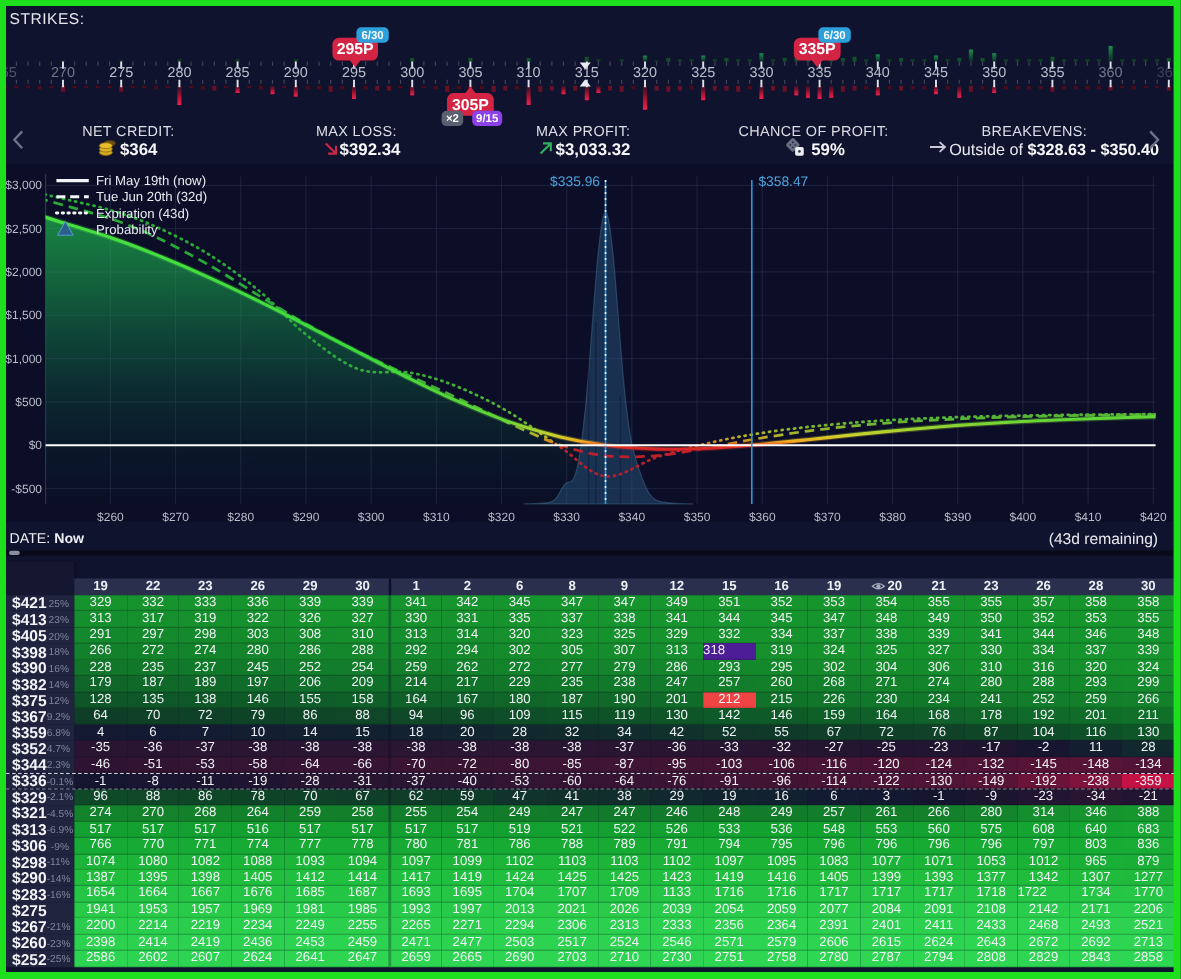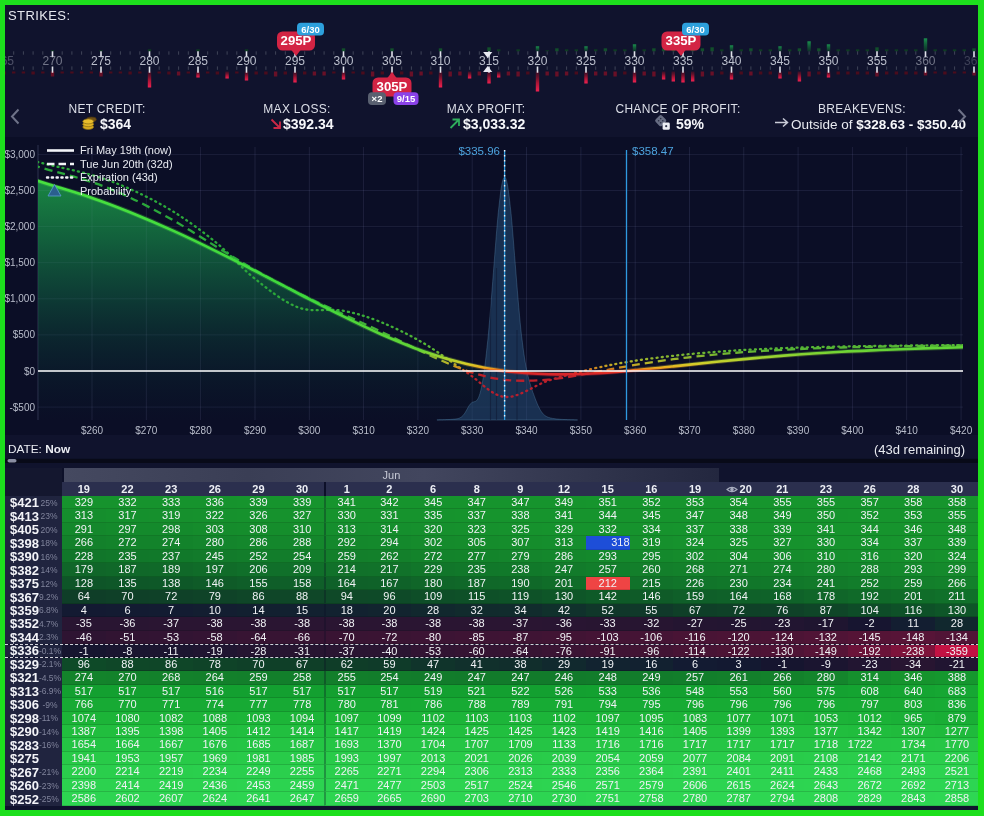--- a/index.html
+++ b/index.html
@@ -352,21 +352,20 @@
 <text x="80" y="194.8" font-size="11" fill="#e9ebf2">Probability</text>
 <text x="8" y="452.5" font-size="11.8" fill="#eceef4">DATE: <tspan font-weight="bold">Now</tspan></text>
 <text x="965" y="453.5" font-size="13" fill="#e8eaf0" text-anchor="end">(43d remaining)</text>
 <rect x="5" y="458.8" width="973" height="4.2" fill="#080a18"></rect>
 <rect x="7.5" y="459" width="9" height="3.6" rx="1.8" fill="#8a8ea2"></rect>
 </svg>
 <div style="position:absolute;left:5.0px;top:468.0px;width:973.8599999999999px;">
 <div style="display:flex;height:14.0px;">
 <div style="width:57.0px;background:#14172f;"></div>
 <div style="width:2px;background:#0d1029;"></div>
-<div style="width:654.9px;background:linear-gradient(90deg,#454960 0%,#3a3e55 28%,#42465e 55%,#23273f 100%);color:#c6c9d6;font:11px 'Liberation Sans',sans-serif;text-align:center;line-height:14px;">Jun</div>
 </div>
 <div style="display:flex;height:14.0px;background:#2b2f4e;">
 <div style="width:57.0px;background:#14172f;"></div>
 <div style="width:43.66px;color:#edeff5;font:bold 11px 'Liberation Sans',sans-serif;text-align:center;line-height:14px;">19</div>
 <div style="width:43.66px;color:#edeff5;font:bold 11px 'Liberation Sans',sans-serif;text-align:center;line-height:14px;">22</div>
 <div style="width:43.66px;color:#edeff5;font:bold 11px 'Liberation Sans',sans-serif;text-align:center;line-height:14px;">23</div>
 <div style="width:43.66px;color:#edeff5;font:bold 11px 'Liberation Sans',sans-serif;text-align:center;line-height:14px;">26</div>
 <div style="width:43.66px;color:#edeff5;font:bold 11px 'Liberation Sans',sans-serif;text-align:center;line-height:14px;">29</div>
 <div style="width:43.66px;color:#edeff5;font:bold 11px 'Liberation Sans',sans-serif;text-align:center;line-height:14px;">30</div>
 <div style="width:43.66px;border-left:2px solid #0d1029;box-sizing:border-box;color:#edeff5;font:bold 11px 'Liberation Sans',sans-serif;text-align:center;line-height:14px;">1</div>
@@ -479,21 +478,21 @@
 <div style="width:43.66px;background:rgb(19,131,43);box-sizing:border-box;border-bottom:1px solid rgba(0,0,0,0.13);color:#f0f2f5;font:500 11px 'Liberation Sans',sans-serif;text-align:center;line-height:12.48px;">274</div>
 <div style="width:43.66px;background:rgb(20,133,44);box-sizing:border-box;border-bottom:1px solid rgba(0,0,0,0.13);color:#f0f2f5;font:500 11px 'Liberation Sans',sans-serif;text-align:center;line-height:12.48px;">280</div>
 <div style="width:43.66px;background:rgb(20,135,44);box-sizing:border-box;border-bottom:1px solid rgba(0,0,0,0.13);color:#f0f2f5;font:500 11px 'Liberation Sans',sans-serif;text-align:center;line-height:12.48px;">286</div>
 <div style="width:43.66px;background:rgb(20,135,44);box-sizing:border-box;border-bottom:1px solid rgba(0,0,0,0.13);color:#f0f2f5;font:500 11px 'Liberation Sans',sans-serif;text-align:center;line-height:12.48px;">288</div>
 <div style="width:43.66px;background:rgb(20,136,44);border-left:2px solid rgba(10,13,35,0.3);box-sizing:border-box;border-bottom:1px solid rgba(0,0,0,0.13);color:#f0f2f5;font:500 11px 'Liberation Sans',sans-serif;text-align:center;line-height:12.48px;">292</div>
 <div style="width:43.66px;background:rgb(20,137,44);box-sizing:border-box;border-bottom:1px solid rgba(0,0,0,0.13);color:#f0f2f5;font:500 11px 'Liberation Sans',sans-serif;text-align:center;line-height:12.48px;">294</div>
 <div style="width:43.66px;background:rgb(21,139,44);box-sizing:border-box;border-bottom:1px solid rgba(0,0,0,0.13);color:#f0f2f5;font:500 11px 'Liberation Sans',sans-serif;text-align:center;line-height:12.48px;">302</div>
 <div style="width:43.66px;background:rgb(21,140,44);box-sizing:border-box;border-bottom:1px solid rgba(0,0,0,0.13);color:#f0f2f5;font:500 11px 'Liberation Sans',sans-serif;text-align:center;line-height:12.48px;">305</div>
 <div style="width:43.66px;background:rgb(21,141,44);box-sizing:border-box;border-bottom:1px solid rgba(0,0,0,0.13);color:#f0f2f5;font:500 11px 'Liberation Sans',sans-serif;text-align:center;line-height:12.48px;">307</div>
 <div style="width:43.66px;background:rgb(21,142,45);box-sizing:border-box;border-bottom:1px solid rgba(0,0,0,0.13);color:#f0f2f5;font:500 11px 'Liberation Sans',sans-serif;text-align:center;line-height:12.48px;">313</div>
-<div style="width:43.66px;background:#1d4ed8;box-sizing:border-box;border-bottom:1px solid rgba(0,0,0,0.13);color:#f0f2f5;font:500 11px 'Liberation Sans',sans-serif;text-align:right;line-height:12.48px;">318</div>
+<div style="width:43.66px;background:#4c1d95;box-sizing:border-box;border-bottom:1px solid rgba(0,0,0,0.13);color:#f0f2f5;font:500 11px 'Liberation Sans',sans-serif;text-align:left;line-height:12.48px;">318</div>
 <div style="width:43.66px;background:rgb(22,144,45);box-sizing:border-box;border-bottom:1px solid rgba(0,0,0,0.13);color:#f0f2f5;font:500 11px 'Liberation Sans',sans-serif;text-align:center;line-height:12.48px;">319</div>
 <div style="width:43.66px;background:rgb(22,146,45);box-sizing:border-box;border-bottom:1px solid rgba(0,0,0,0.13);color:#f0f2f5;font:500 11px 'Liberation Sans',sans-serif;text-align:center;line-height:12.48px;">324</div>
 <div style="width:43.66px;background:rgb(22,146,45);box-sizing:border-box;border-bottom:1px solid rgba(0,0,0,0.13);color:#f0f2f5;font:500 11px 'Liberation Sans',sans-serif;text-align:center;line-height:12.48px;">325</div>
 <div style="width:43.66px;background:rgb(22,146,45);box-sizing:border-box;border-bottom:1px solid rgba(0,0,0,0.13);color:#f0f2f5;font:500 11px 'Liberation Sans',sans-serif;text-align:center;line-height:12.48px;">327</div>
 <div style="width:43.66px;background:rgb(22,147,45);box-sizing:border-box;border-bottom:1px solid rgba(0,0,0,0.13);color:#f0f2f5;font:500 11px 'Liberation Sans',sans-serif;text-align:center;line-height:12.48px;">330</div>
 <div style="width:43.66px;background:rgb(22,147,45);box-sizing:border-box;border-bottom:1px solid rgba(0,0,0,0.13);color:#f0f2f5;font:500 11px 'Liberation Sans',sans-serif;text-align:center;line-height:12.48px;">334</div>
 <div style="width:43.66px;background:rgb(22,148,45);box-sizing:border-box;border-bottom:1px solid rgba(0,0,0,0.13);color:#f0f2f5;font:500 11px 'Liberation Sans',sans-serif;text-align:center;line-height:12.48px;">337</div>
 <div style="width:43.66px;background:rgb(22,148,45);box-sizing:border-box;border-bottom:1px solid rgba(0,0,0,0.13);color:#f0f2f5;font:500 11px 'Liberation Sans',sans-serif;text-align:center;line-height:12.48px;">339</div>
 </div>
 <div style="display:flex;height:13.478px;">
@@ -879,21 +878,21 @@
         <span style="font:bold 13px 'Liberation Sans',sans-serif;color:#f3f4f8;">$283</span>
         <span style="font:8.5px 'Liberation Sans',sans-serif;color:#80849c;margin-left:auto;">-16%</span>
       </div>
 <div style="width:43.66px;background:rgb(36,196,68);box-sizing:border-box;border-bottom:1px solid rgba(0,0,0,0.13);color:#f0f2f5;font:500 11px 'Liberation Sans',sans-serif;text-align:center;line-height:12.48px;">1654</div>
 <div style="width:43.66px;background:rgb(36,196,68);box-sizing:border-box;border-bottom:1px solid rgba(0,0,0,0.13);color:#f0f2f5;font:500 11px 'Liberation Sans',sans-serif;text-align:center;line-height:12.48px;">1664</div>
 <div style="width:43.66px;background:rgb(36,196,68);box-sizing:border-box;border-bottom:1px solid rgba(0,0,0,0.13);color:#f0f2f5;font:500 11px 'Liberation Sans',sans-serif;text-align:center;line-height:12.48px;">1667</div>
 <div style="width:43.66px;background:rgb(36,196,68);box-sizing:border-box;border-bottom:1px solid rgba(0,0,0,0.13);color:#f0f2f5;font:500 11px 'Liberation Sans',sans-serif;text-align:center;line-height:12.48px;">1676</div>
 <div style="width:43.66px;background:rgb(36,197,68);box-sizing:border-box;border-bottom:1px solid rgba(0,0,0,0.13);color:#f0f2f5;font:500 11px 'Liberation Sans',sans-serif;text-align:center;line-height:12.48px;">1685</div>
 <div style="width:43.66px;background:rgb(36,197,68);box-sizing:border-box;border-bottom:1px solid rgba(0,0,0,0.13);color:#f0f2f5;font:500 11px 'Liberation Sans',sans-serif;text-align:center;line-height:12.48px;">1687</div>
 <div style="width:43.66px;background:rgb(37,197,69);border-left:2px solid rgba(10,13,35,0.3);box-sizing:border-box;border-bottom:1px solid rgba(0,0,0,0.13);color:#f0f2f5;font:500 11px 'Liberation Sans',sans-serif;text-align:center;line-height:12.48px;">1693</div>
-<div style="width:43.66px;background:rgb(37,197,69);box-sizing:border-box;border-bottom:1px solid rgba(0,0,0,0.13);color:#f0f2f5;font:500 11px 'Liberation Sans',sans-serif;text-align:center;line-height:12.48px;">1370</div>
+<div style="width:43.66px;background:rgb(37,197,69);box-sizing:border-box;border-bottom:1px solid rgba(0,0,0,0.13);color:#f0f2f5;font:500 11px 'Liberation Sans',sans-serif;text-align:center;line-height:12.48px;">1695</div>
 <div style="width:43.66px;background:rgb(37,197,69);box-sizing:border-box;border-bottom:1px solid rgba(0,0,0,0.13);color:#f0f2f5;font:500 11px 'Liberation Sans',sans-serif;text-align:center;line-height:12.48px;">1704</div>
 <div style="width:43.66px;background:rgb(37,197,69);box-sizing:border-box;border-bottom:1px solid rgba(0,0,0,0.13);color:#f0f2f5;font:500 11px 'Liberation Sans',sans-serif;text-align:center;line-height:12.48px;">1707</div>
 <div style="width:43.66px;background:rgb(37,197,69);box-sizing:border-box;border-bottom:1px solid rgba(0,0,0,0.13);color:#f0f2f5;font:500 11px 'Liberation Sans',sans-serif;text-align:center;line-height:12.48px;">1709</div>
 <div style="width:43.66px;background:rgb(37,197,69);box-sizing:border-box;border-bottom:1px solid rgba(0,0,0,0.13);color:#f0f2f5;font:500 11px 'Liberation Sans',sans-serif;text-align:center;line-height:12.48px;">1133</div>
 <div style="width:43.66px;background:rgb(37,197,69);box-sizing:border-box;border-bottom:1px solid rgba(0,0,0,0.13);color:#f0f2f5;font:500 11px 'Liberation Sans',sans-serif;text-align:center;line-height:12.48px;">1716</div>
 <div style="width:43.66px;background:rgb(37,197,69);box-sizing:border-box;border-bottom:1px solid rgba(0,0,0,0.13);color:#f0f2f5;font:500 11px 'Liberation Sans',sans-serif;text-align:center;line-height:12.48px;">1716</div>
 <div style="width:43.66px;background:rgb(37,197,69);box-sizing:border-box;border-bottom:1px solid rgba(0,0,0,0.13);color:#f0f2f5;font:500 11px 'Liberation Sans',sans-serif;text-align:center;line-height:12.48px;">1717</div>
 <div style="width:43.66px;background:rgb(37,197,69);box-sizing:border-box;border-bottom:1px solid rgba(0,0,0,0.13);color:#f0f2f5;font:500 11px 'Liberation Sans',sans-serif;text-align:center;line-height:12.48px;">1717</div>
 <div style="width:43.66px;background:rgb(37,197,69);box-sizing:border-box;border-bottom:1px solid rgba(0,0,0,0.13);color:#f0f2f5;font:500 11px 'Liberation Sans',sans-serif;text-align:center;line-height:12.48px;">1717</div>
 <div style="width:43.66px;background:rgb(37,197,69);box-sizing:border-box;border-bottom:1px solid rgba(0,0,0,0.13);color:#f0f2f5;font:500 11px 'Liberation Sans',sans-serif;text-align:center;line-height:12.48px;">1718</div>

